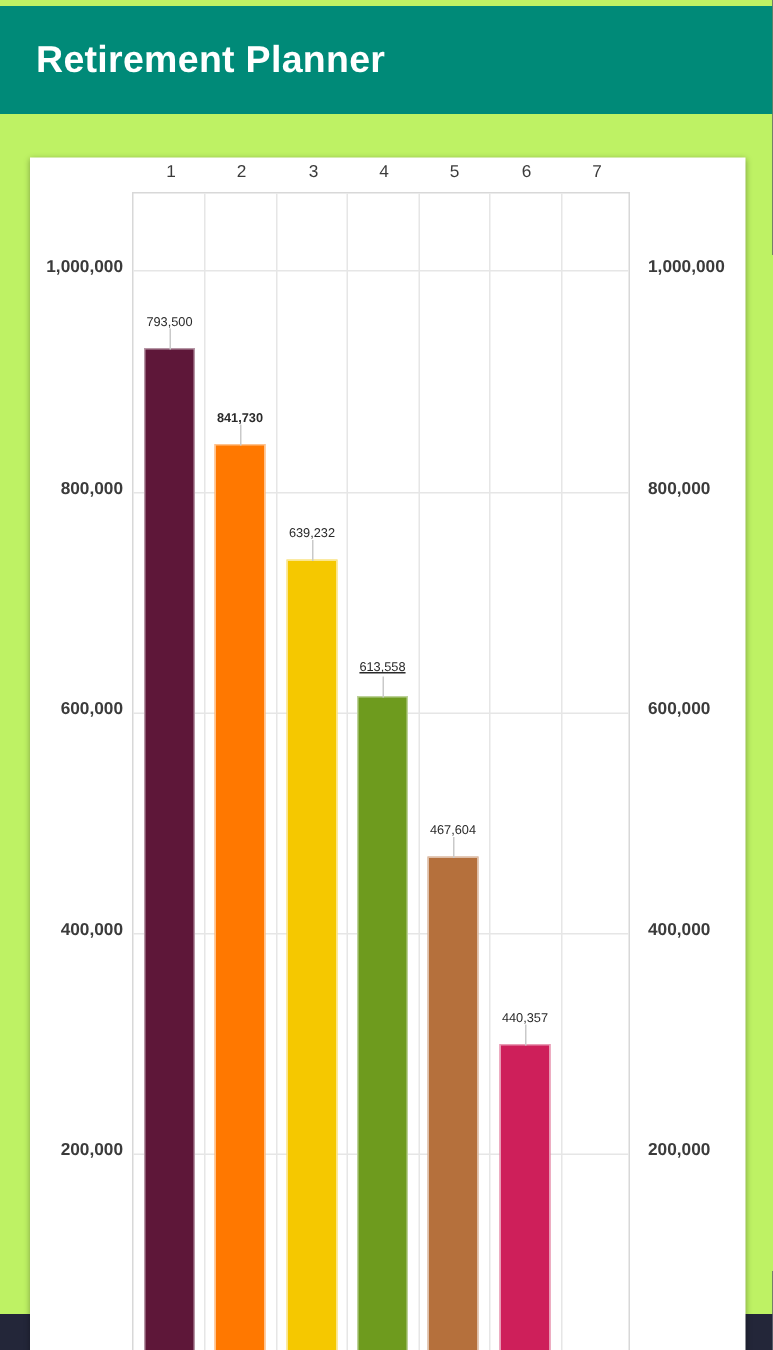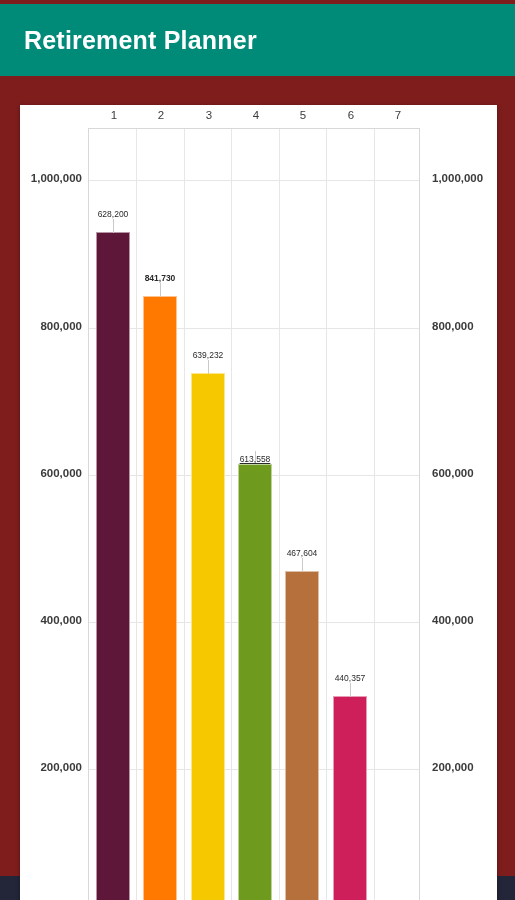--- a/index.html
+++ b/index.html
@@ -2,21 +2,21 @@
 <html><head>
 <meta charset="utf-8">
 <style>
   * { box-sizing: border-box; margin: 0; padding: 0; }
   html, body {
     width: 515px; height: 900px;
     background: #232639;
     font-family: "Liberation Sans", sans-serif;
     overflow: hidden;
   }
-  #app { position: relative; width: 515px; height: 876px; background: #7f1d1d; }
+  #app { position: relative; width: 515px; height: 876px; background: #bef264; }
 
   
   #appbar {
     position: absolute; left: 0; top: 4px; width: 515px; height: 72px;
     background: #008a78;
     display: flex; align-items: center;
   }
   #appbar-title {
     color: #ffffff; font-size: 25px; font-weight: bold;
     letter-spacing: .2px; margin-left: 24px;
@@ -111,30 +111,30 @@
           <div class="vgrid" style="left: 285px;"></div>
           <div class="xtick" style="left: 25px; top: -20px;">1</div>
           <div class="xtick" style="left: 72px; top: -20px;">2</div>
           <div class="xtick" style="left: 120px; top: -20px;">3</div>
           <div class="xtick" style="left: 167px; top: -20px;">4</div>
           <div class="xtick" style="left: 214px; top: -20px;">5</div>
           <div class="xtick" style="left: 262px; top: -20px;">6</div>
           <div class="xtick" style="left: 309px; top: -20px;">7</div>
           <div class="bar" style="left: 7px; width: 34px; height: 682.998px; background: rgb(94, 23, 57);"></div>
           <div class="barstem" style="left: 24px; top: 90.0017px; height: 14px;"></div>
-          <div class="barlabel" style="left: -6px; width: 60px; top: 80.0017px;">628,200</div>
+          <div class="barlabel" style="left: -6px; width: 60px; top: 80.0017px;">793,500</div>
           <div class="bar" style="left: 54px; width: 34px; height: 619.104px; background: rgb(255, 120, 0);"></div>
           <div class="barstem" style="left: 71px; top: 153.896px; height: 14px;"></div>
           <div class="barlabel" style="left: 41px; width: 60px; top: 143.896px; font-weight: bold;">841,730</div>
           <div class="bar" style="left: 102px; width: 34px; height: 542.396px; background: rgb(245, 200, 0);"></div>
           <div class="barstem" style="left: 119px; top: 230.604px; height: 14px;"></div>
           <div class="barlabel" style="left: 89px; width: 60px; top: 220.604px;">639,232</div>
           <div class="bar" style="left: 149px; width: 34px; height: 451.281px; background: rgb(110, 155, 30);"></div>
           <div class="barstem" style="left: 166px; top: 321.719px; height: 14px;"></div>
-          <div class="barlabel" style="left: 136px; width: 60px; top: 325px; text-decoration: underline;">613,558</div>
+          <div class="barlabel" style="left: 136px; width: 60px; top: 310px; text-decoration: underline;">613,558</div>
           <div class="bar" style="left: 196px; width: 34px; height: 343.929px; background: rgb(181, 112, 60);"></div>
           <div class="barstem" style="left: 213px; top: 429.071px; height: 14px;"></div>
           <div class="barlabel" style="left: 183px; width: 60px; top: 419.071px;">467,604</div>
           <div class="bar" style="left: 244px; width: 34px; height: 218.56px; background: rgb(206, 31, 90);"></div>
           <div class="barstem" style="left: 261px; top: 554.44px; height: 14px;"></div>
           <div class="barlabel" style="left: 231px; width: 60px; top: 544.44px;">440,357</div>
         </div>
 
       <div id="yaxis-right">
           <div class="ytick-r" style="top: 45.486px; left: 6px;">1,000,000</div>

